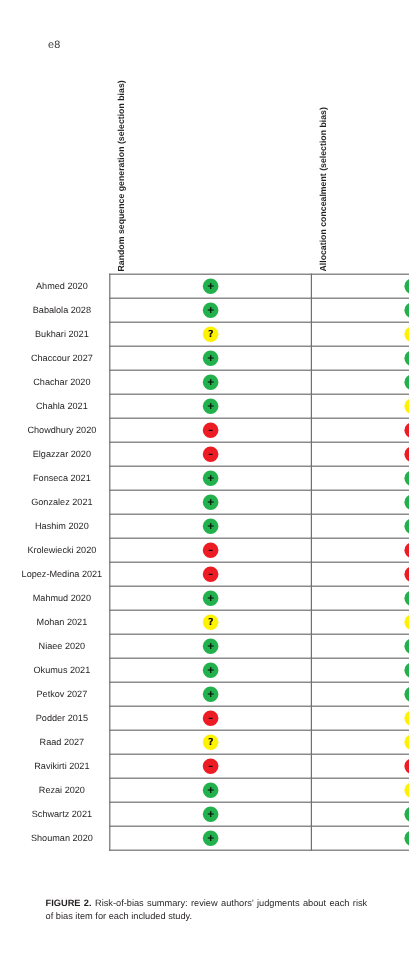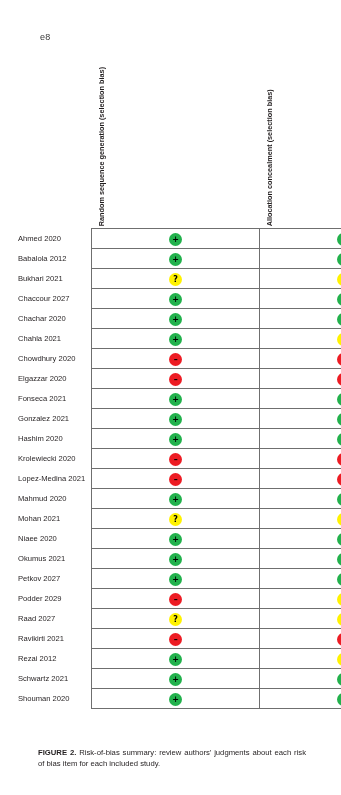--- a/index.html
+++ b/index.html
@@ -66,21 +66,21 @@
     position: relative;
     left: 13px;
     bottom: 2px;
     width: 168px;
     text-align: left;
   }
 
   
   .rob-table td.study {
     width: 126px;
-    text-align: left;
+    text-align: center;
     padding: 0 6px 0 0;
     font-size: 7.6px;
     line-height: 1;
     color: #231f20;
     border: none;
     white-space: nowrap;
     height: 19px;
   }
 
   
@@ -143,21 +143,21 @@
 
       </tr>
     </thead>
     <tbody id="rob-body">
         <tr>
           <td class="study">Ahmed 2020</td>
           <td class="cell"><span class="bullet low">+</span></td>
           <td class="cell"><span class="bullet low">+</span></td>
         </tr>
         <tr>
-          <td class="study">Babalola 2012</td>
+          <td class="study">Babalola 2028</td>
           <td class="cell"><span class="bullet low">+</span></td>
           <td class="cell"><span class="bullet low">+</span></td>
         </tr>
         <tr>
           <td class="study">Bukhari 2021</td>
           <td class="cell"><span class="bullet unclear">?</span></td>
           <td class="cell"><span class="bullet unclear">?</span></td>
         </tr>
         <tr>
           <td class="study">Chaccour 2027</td>
@@ -228,36 +228,36 @@
           <td class="study">Okumus 2021</td>
           <td class="cell"><span class="bullet low">+</span></td>
           <td class="cell"><span class="bullet low">+</span></td>
         </tr>
         <tr>
           <td class="study">Petkov 2027</td>
           <td class="cell"><span class="bullet low">+</span></td>
           <td class="cell"><span class="bullet low">+</span></td>
         </tr>
         <tr>
-          <td class="study">Podder 2029</td>
+          <td class="study">Podder 2015</td>
           <td class="cell"><span class="bullet high">–</span></td>
           <td class="cell"><span class="bullet unclear">?</span></td>
         </tr>
         <tr>
           <td class="study">Raad 2027</td>
           <td class="cell"><span class="bullet unclear">?</span></td>
           <td class="cell"><span class="bullet unclear">?</span></td>
         </tr>
         <tr>
           <td class="study">Ravikirti 2021</td>
           <td class="cell"><span class="bullet high">–</span></td>
           <td class="cell"><span class="bullet high">–</span></td>
         </tr>
         <tr>
-          <td class="study">Rezai 2012</td>
+          <td class="study">Rezai 2020</td>
           <td class="cell"><span class="bullet low">+</span></td>
           <td class="cell"><span class="bullet unclear">?</span></td>
         </tr>
         <tr>
           <td class="study">Schwartz 2021</td>
           <td class="cell"><span class="bullet low">+</span></td>
           <td class="cell"><span class="bullet low">+</span></td>
         </tr>
         <tr>
           <td class="study">Shouman 2020</td>

